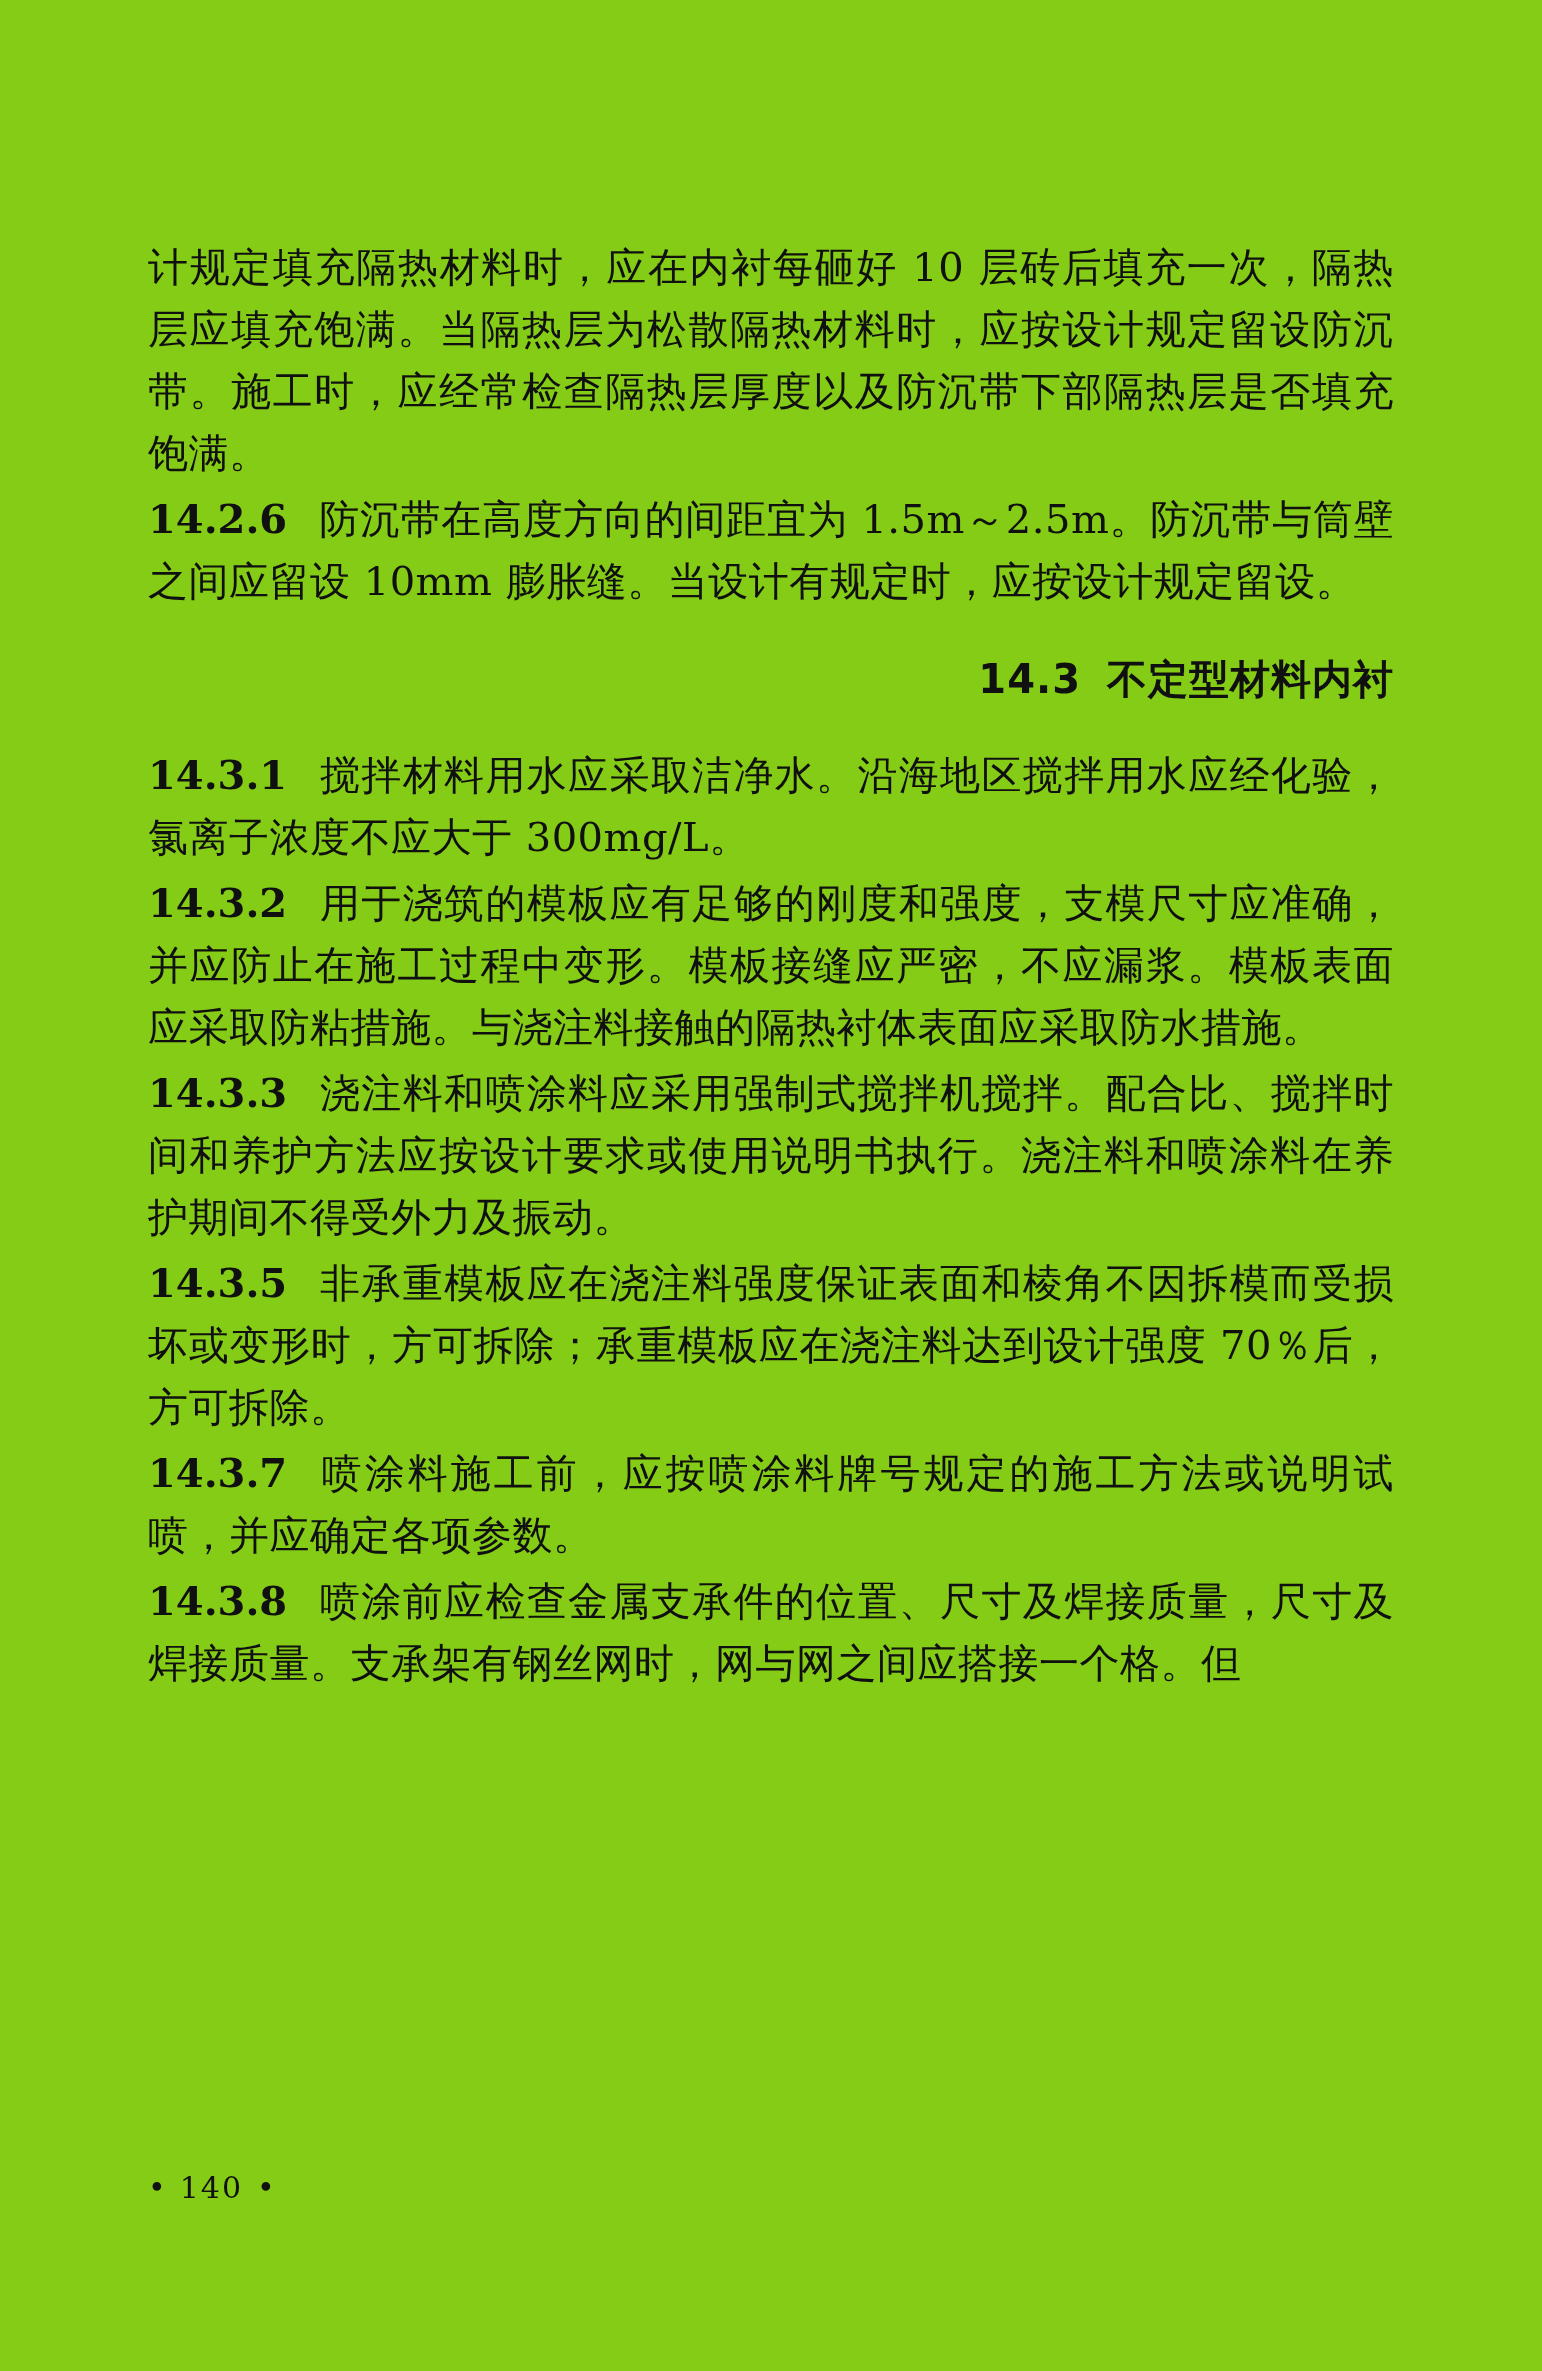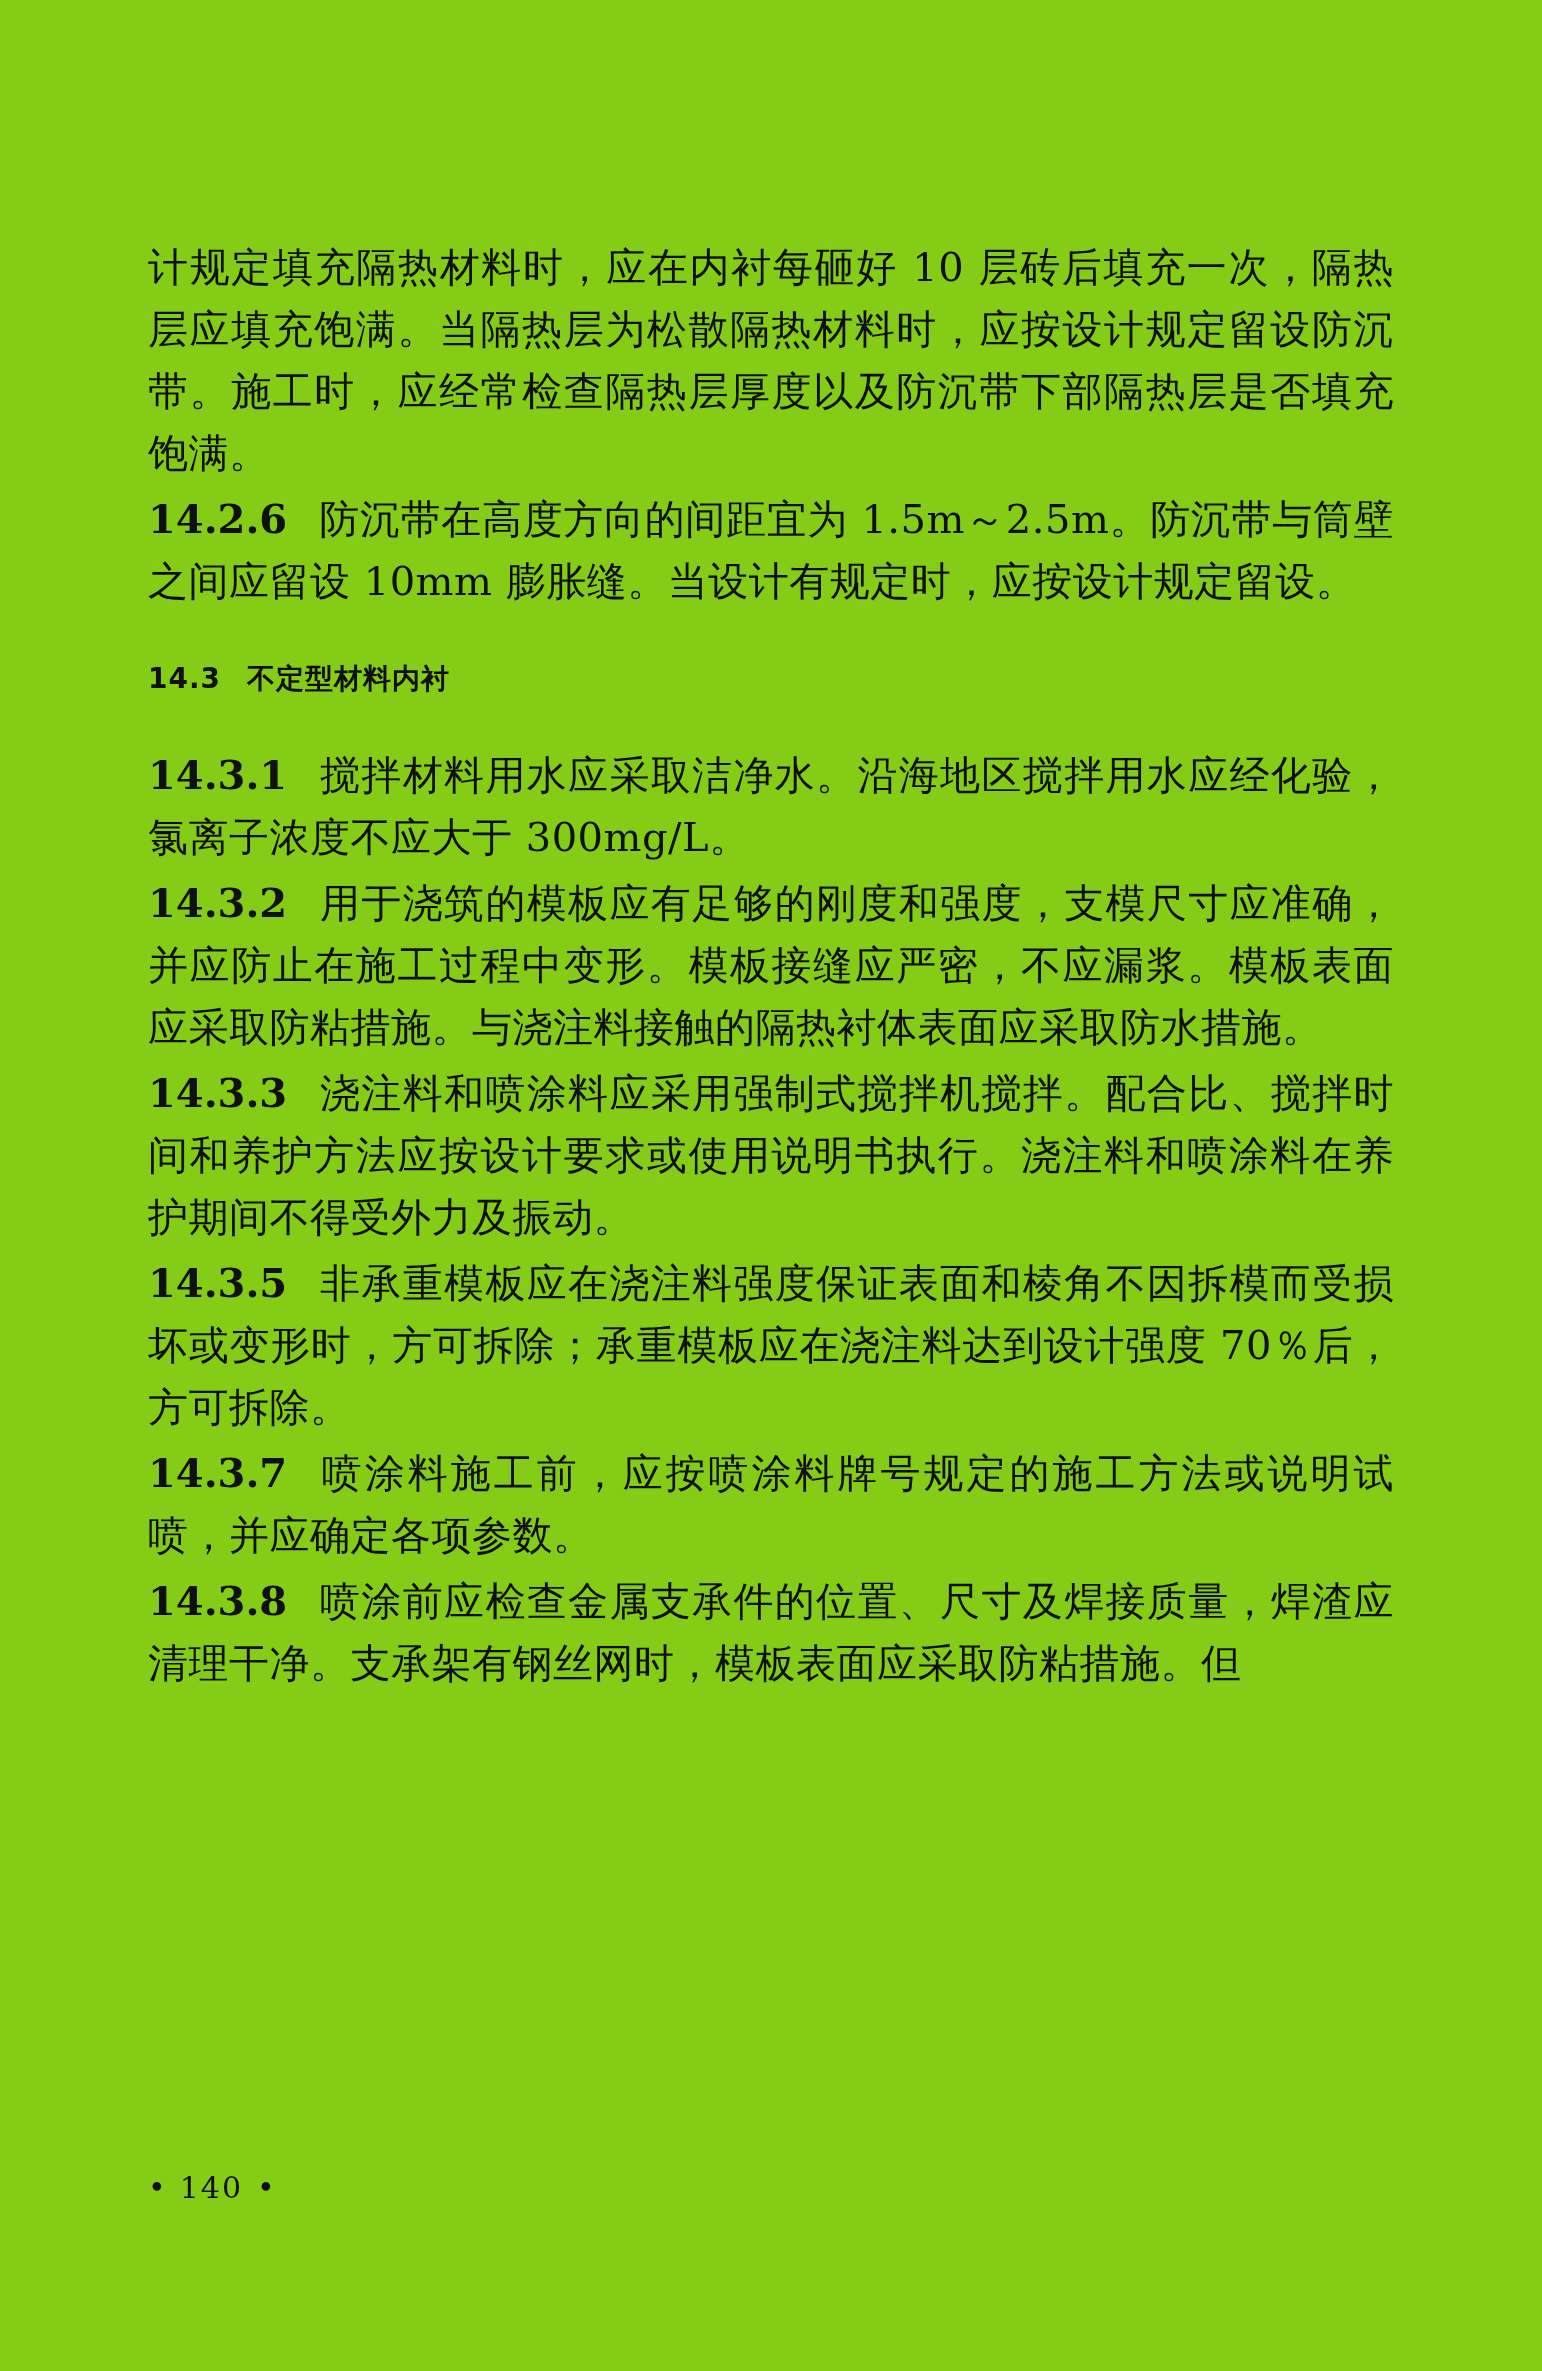--- a/index.html
+++ b/index.html
@@ -38,22 +38,22 @@
   .para.cont {
     margin-bottom: 4px;
   }
   .clause-num {
     font-weight: bold;
     letter-spacing: 0px;
     margin-right: 32px;
     font-family: "DejaVu Serif", "Liberation Serif", serif;
   }
   .section-heading {
-    text-align: left;
-    font-size: 28px;
+    text-align: right;
+    font-size: 40px;
     font-weight: bold;
     line-height: 62px;
     margin: 36px 0 34px 0;
     letter-spacing: 1px;
     font-family: "DejaVu Sans", "Liberation Sans", sans-serif;
   }
   .section-heading .sh-num {
     margin-right: 26px;
   }
   .footer {
@@ -93,19 +93,19 @@
     <p class="para"><span class="clause-num">14.3.2</span><span>用于浇筑的模板应有足够的刚度和强度，支模尺寸应准确，并应防止在施工过程中变形。模板接缝应严密，不应漏浆。模板表面应采取防粘措施。与浇注料接触的隔热衬体表面应采取防水措施。</span></p>
 
     <p class="para"><span class="clause-num">14.3.3</span><span>浇注料和喷涂料应采用强制式搅拌机搅拌。配合比、搅拌时间和养护方法应按设计要求或使用说明书执行。浇注料和喷涂料在养护期间不得受外力及振动。</span></p>
 
 
     <p class="para"><span class="clause-num">14.3.5</span><span>非承重模板应在浇注料强度保证表面和棱角不因拆模而受损坏或变形时，方可拆除；承重模板应在浇注料达到设计强度 70％后，方可拆除。</span></p>
 
 
     <p class="para"><span class="clause-num">14.3.7</span><span>喷涂料施工前，应按喷涂料牌号规定的施工方法或说明试喷，并应确定各项参数。</span></p>
 
-    <p class="para"><span class="clause-num">14.3.8</span><span>喷涂前应检查金属支承件的位置、尺寸及焊接质量，焊渣应清理干净。支承架有钢丝网时，模板表面应采取防粘措施。但</span></p>
+    <p class="para"><span class="clause-num">14.3.8</span><span>喷涂前应检查金属支承件的位置、尺寸及焊接质量，尺寸及焊接质量。支承架有钢丝网时，网与网之间应搭接一个格。但</span></p>
 
   </div>
 
   <div class="footer"><span>•</span><span class="pnum" style="margin:0 14px;">140</span><span>•</span></div>
 
 </div>
 
 </body></html>

